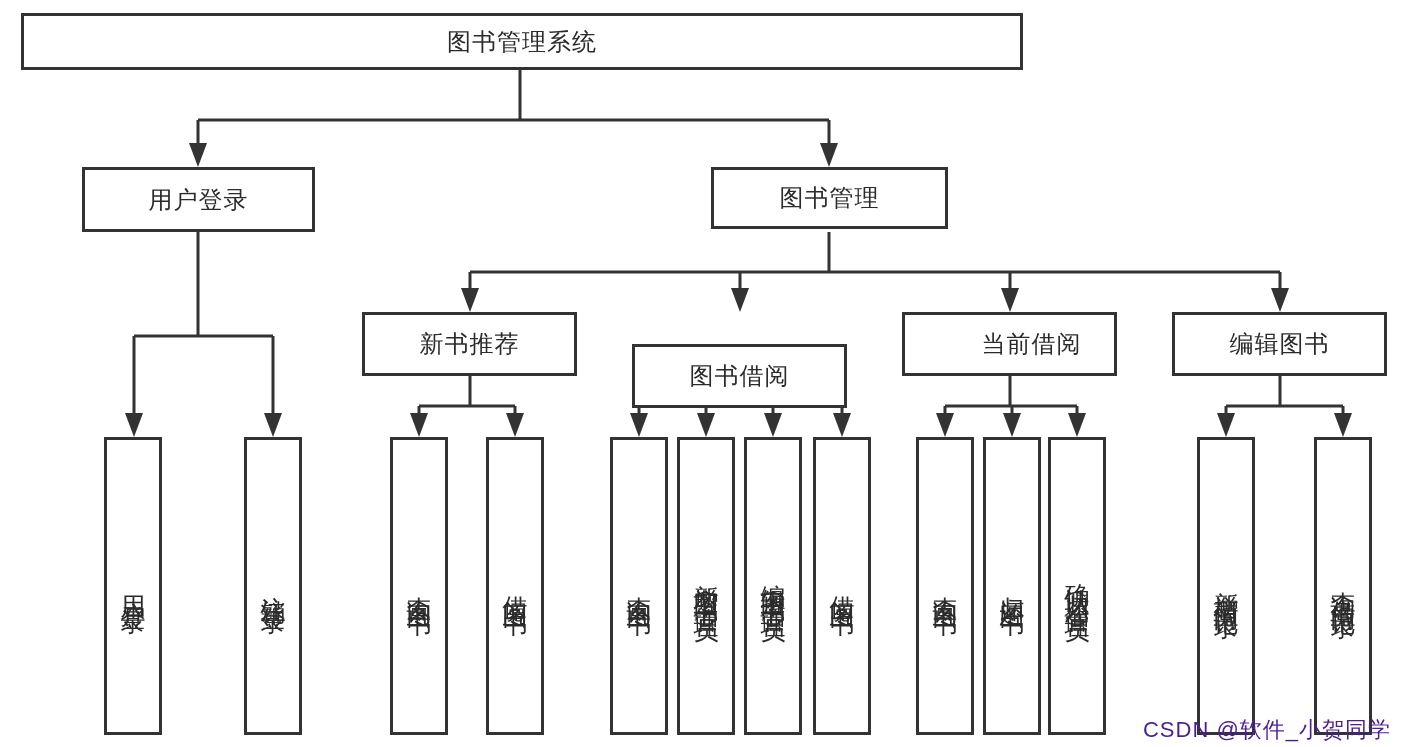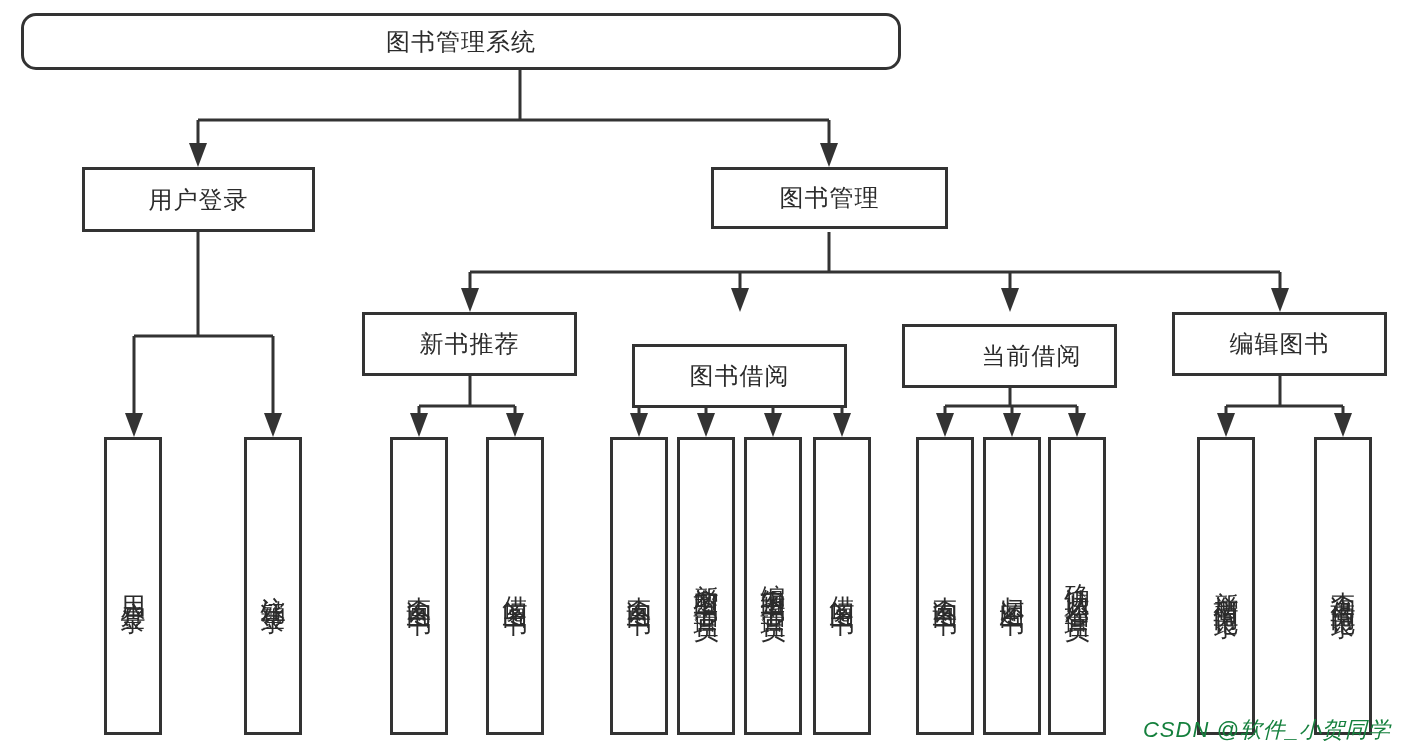--- a/index.html
+++ b/index.html
@@ -34,24 +34,23 @@
     font-size: 25px;
     line-height: 1;
     letter-spacing: 5px;
     white-space: nowrap;
   }
   .watermark {
     position: absolute;
     right: 14px;
     bottom: 2px;
     font-size: 22px;
-    color: #15803d;
+    color: #4c1d95;
     letter-spacing: 1px;
     z-index: 5;
-    font-style: italic;
   }
 </style>
 </head>
 <body>
 
 <div class="stage">
 
   <svg class="connectors" viewBox="0 0 1405 747" xmlns="http://www.w3.org/2000/svg">
     <g stroke="#333333" stroke-width="3" fill="none">
 
@@ -85,38 +84,38 @@
       <polygon points="764,413 782,413 773,437"></polygon>
       <polygon points="833,413 851,413 842,437"></polygon>
       <polygon points="936,413 954,413 945,437"></polygon>
       <polygon points="1003,413 1021,413 1012,437"></polygon>
       <polygon points="1068,413 1086,413 1077,437"></polygon>
       <polygon points="1217,413 1235,413 1226,437"></polygon>
       <polygon points="1334,413 1352,413 1343,437"></polygon>
     </g>
   </svg>
 
-  <div class="box hbox" style="left:21px; top:13px; width:880px; height:57px;border-radius:15px;">
+  <div class="box hbox" style="left:21px; top:13px; width:1002px; height:57px;">
     <span>图书管理系统</span>
   </div>
 
   <div class="box hbox" style="left:82px; top:167px; width:233px; height:65px;">
     <span>用户登录</span>
   </div>
   <div class="box hbox" style="left:711px; top:167px; width:237px; height:62px;">
     <span>图书管理</span>
   </div>
 
   <div class="box hbox" style="left:362px; top:312px; width:215px; height:64px;">
     <span>新书推荐</span>
   </div>
   <div class="box hbox" style="left:632px; top:328px; width:215px; height:64px;margin-top:16px;">
     <span>图书借阅</span>
   </div>
-  <div class="box hbox" style="left:902px; top:324px; width:215px; height:64px;padding-left:44px;">
+  <div class="box hbox" style="left:902px; top:312px; width:215px; height:64px;padding-left:44px;">
     <span>当前借阅</span>
   </div>
   <div class="box hbox" style="left:1172px; top:312px; width:215px; height:64px;">
     <span>编辑图书</span>
   </div>
 
   <div class="box leaf" style="left:104px;">
     <span class="vtext">用户登录</span>
   </div>
   <div class="box leaf" style="left:244px;">

